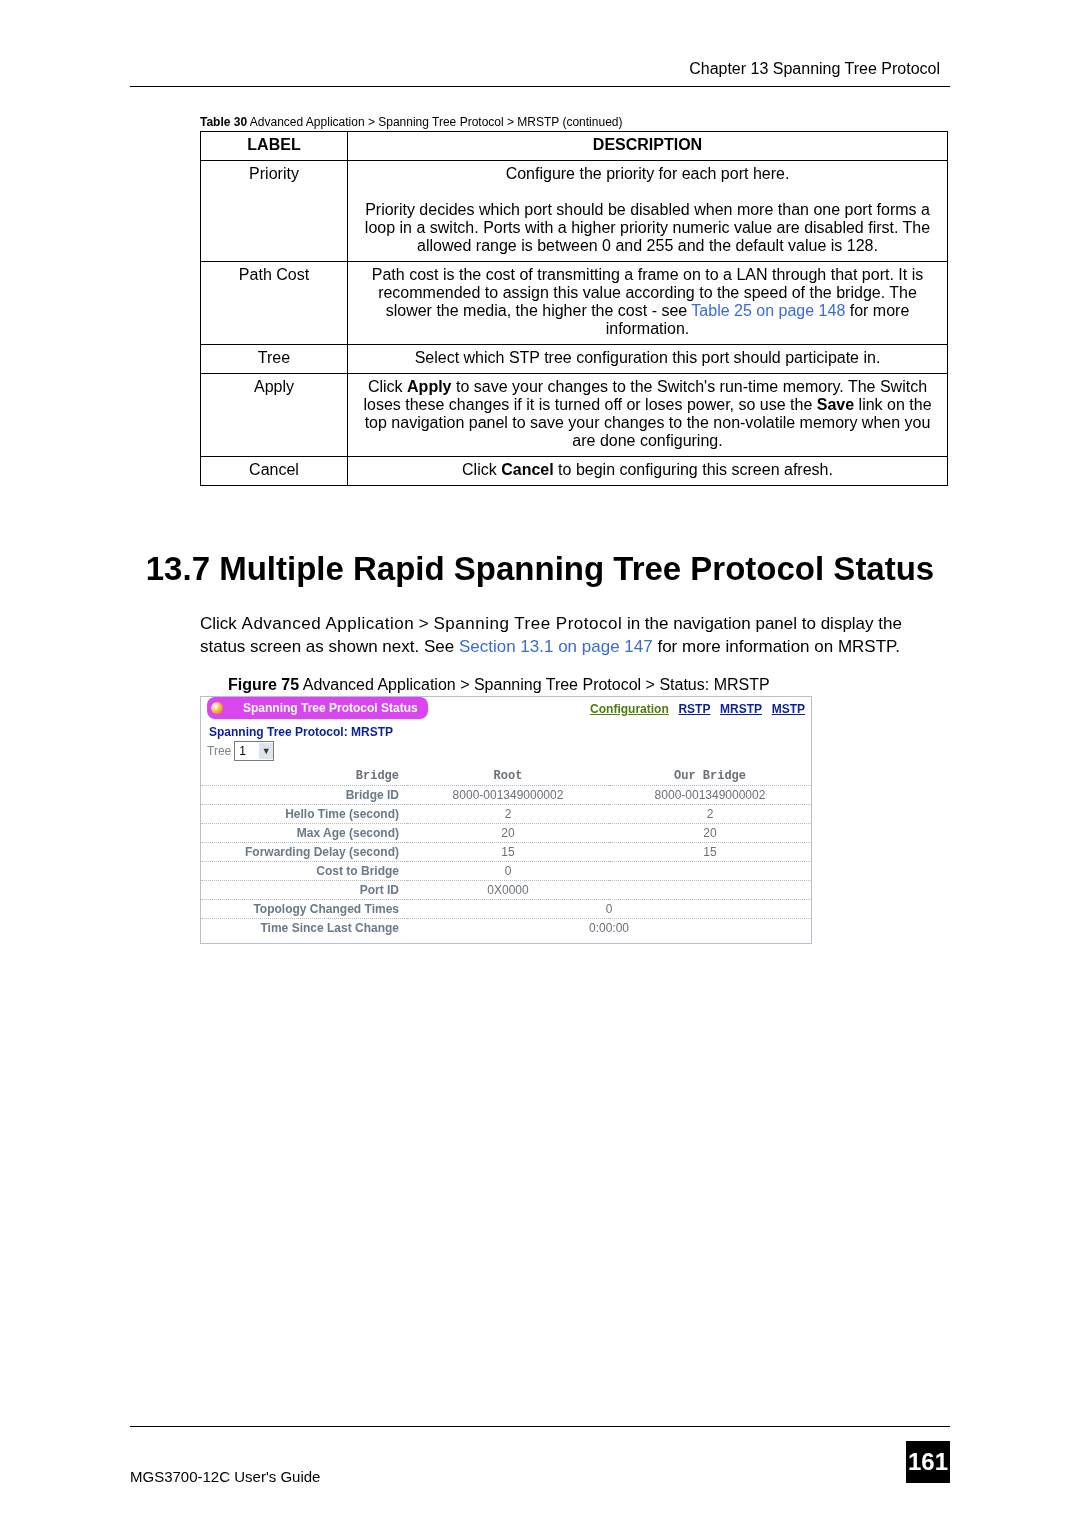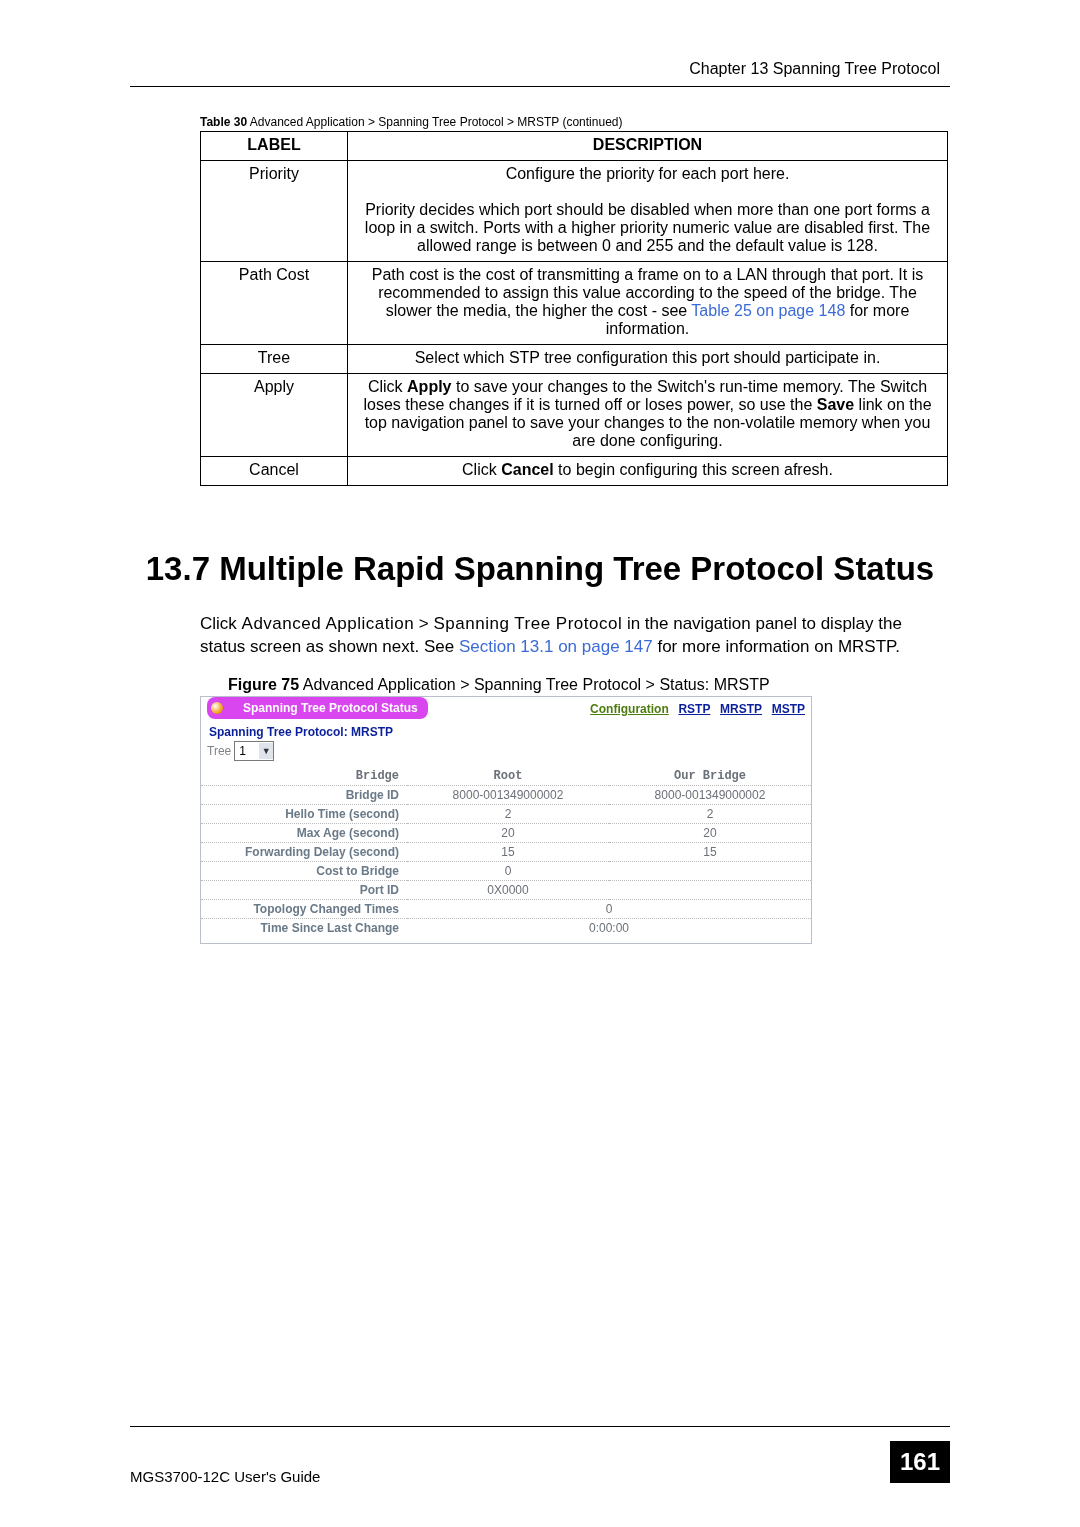--- a/index.html
+++ b/index.html
@@ -194,21 +194,21 @@
     position: absolute;
     left: 130px;
     bottom: 42px;
     font-family: Arial, sans-serif;
     font-size: 15px;
   }
   .footer-pagebox {
     position: absolute;
     right: 130px;
     bottom: 44px;
-    width: 60px; height: 42px;
+    width: 44px; height: 42px;
     background: #000;
     color: #fff;
     font-family: Arial, sans-serif;
     font-size: 24px;
     font-weight: 700;
     display: flex; align-items: center; justify-content: center;
   }
 </style>
 </head>
 <body>

